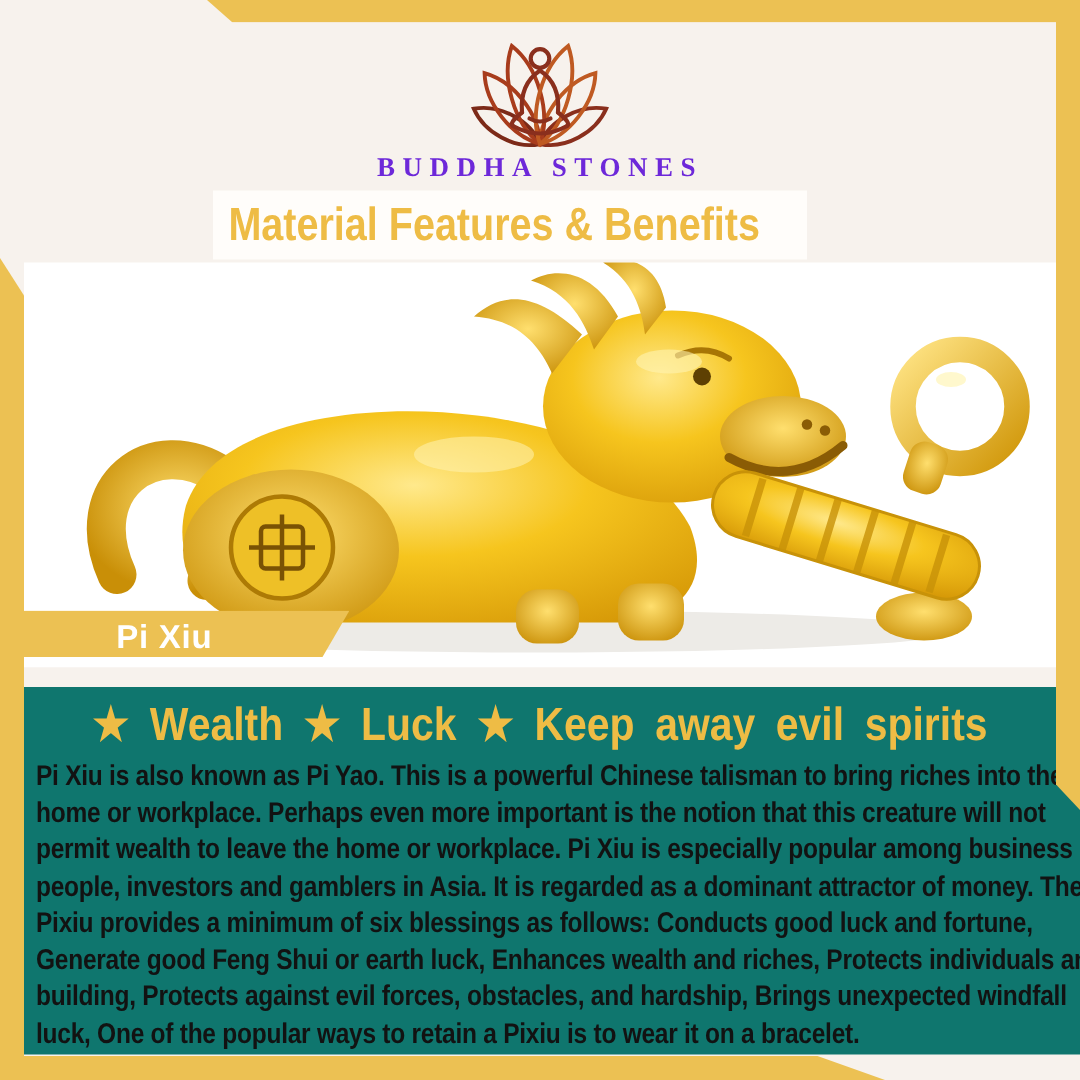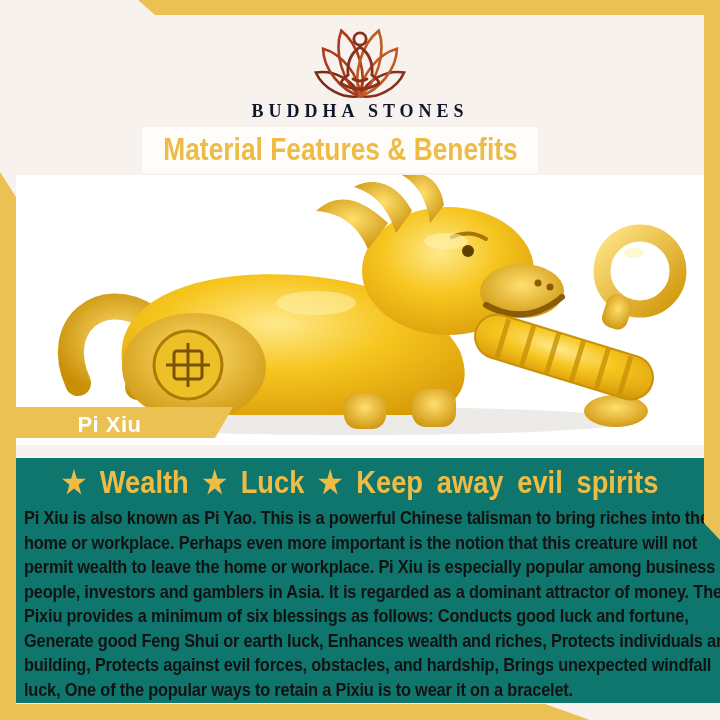--- a/index.html
+++ b/index.html
@@ -17,26 +17,26 @@
   .ribbon-left{left:0;top:172px;width:16px;height:548px;
     clip-path:polygon(0 0,100% 25px,100% 100%,0 100%);}
   .ribbon-bottom{left:0;top:704px;width:590px;height:16px;
     clip-path:polygon(0 0,545px 0,100% 100%,0 100%);}
   
   .logo-wrap{position:absolute;left:0;top:0;width:720px;height:127px;text-align:center;}
   .lotus{position:absolute;left:295px;top:20px;width:130px;height:82px;}
   .brand-name{
     position:absolute;left:0;top:101px;width:720px;text-align:center;
     font-family:"Liberation Serif",serif;font-size:18px;font-weight:600;
-    letter-spacing:5px;color:#0f172a;
+    letter-spacing:5px;color:#6d28d9;
   }
   
   .section-banner{
     position:absolute;left:142px;top:127px;width:396px;height:46px;
-    background:#fffdfa;display:flex;align-items:center;justify-content:center;z-index:5;
+    background:#fffdfa;display:flex;align-items:center;justify-content:flex-end;z-index:5;
   }
   .section-banner .title{
     font-size:31px;font-weight:bold;color:var(--gold-text,#eebc45);
     white-space:nowrap;transform:scaleX(0.85);transform-origin:50% 50%;
     letter-spacing:0px;
   }
   
   .photo{
     position:absolute;left:16px;top:175px;width:689px;height:270px;
     background:#ffffff;z-index:1;

